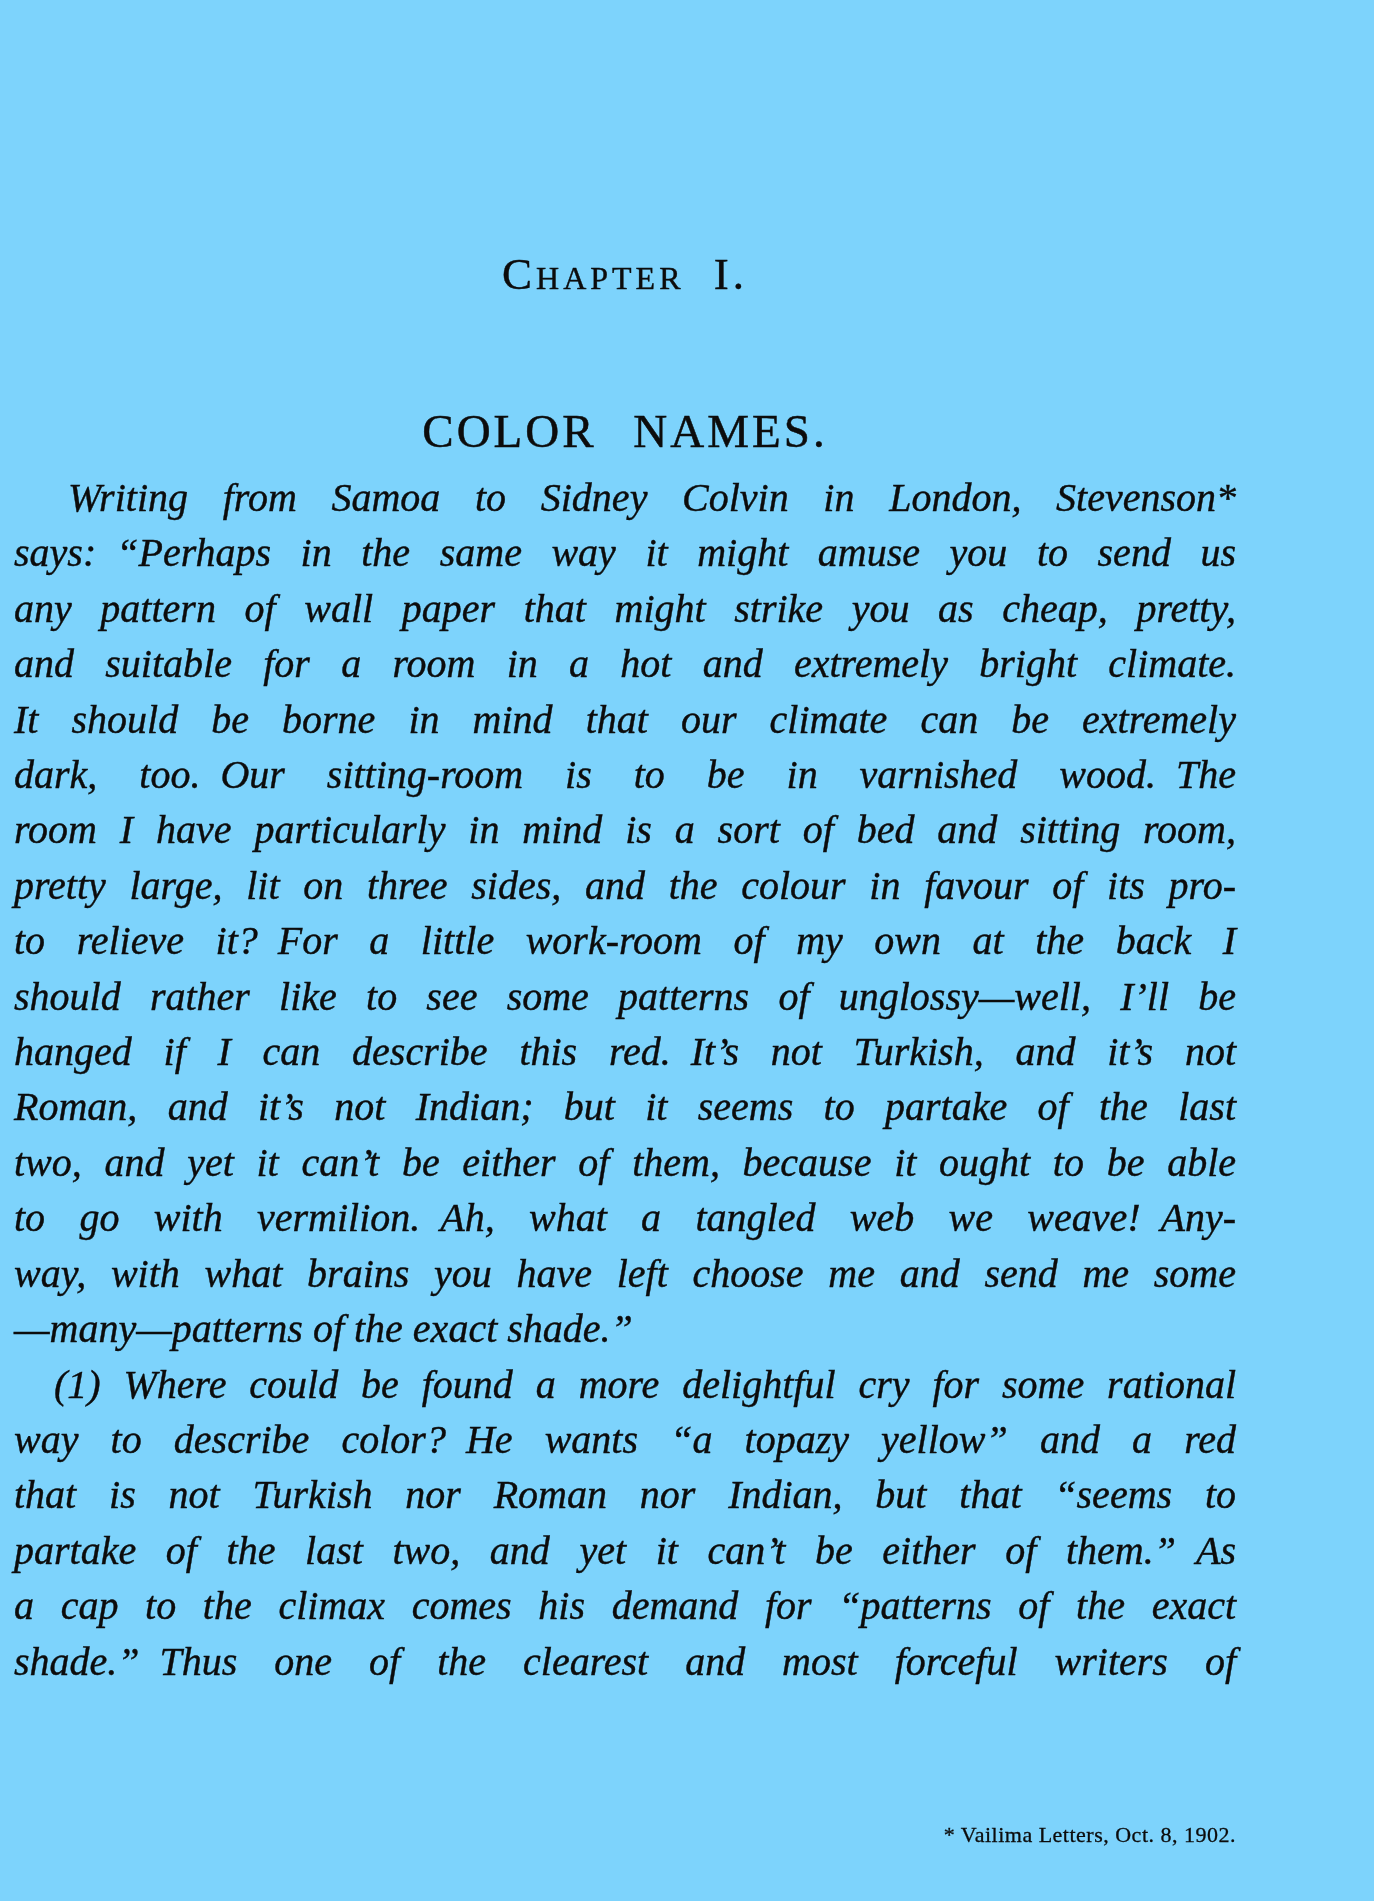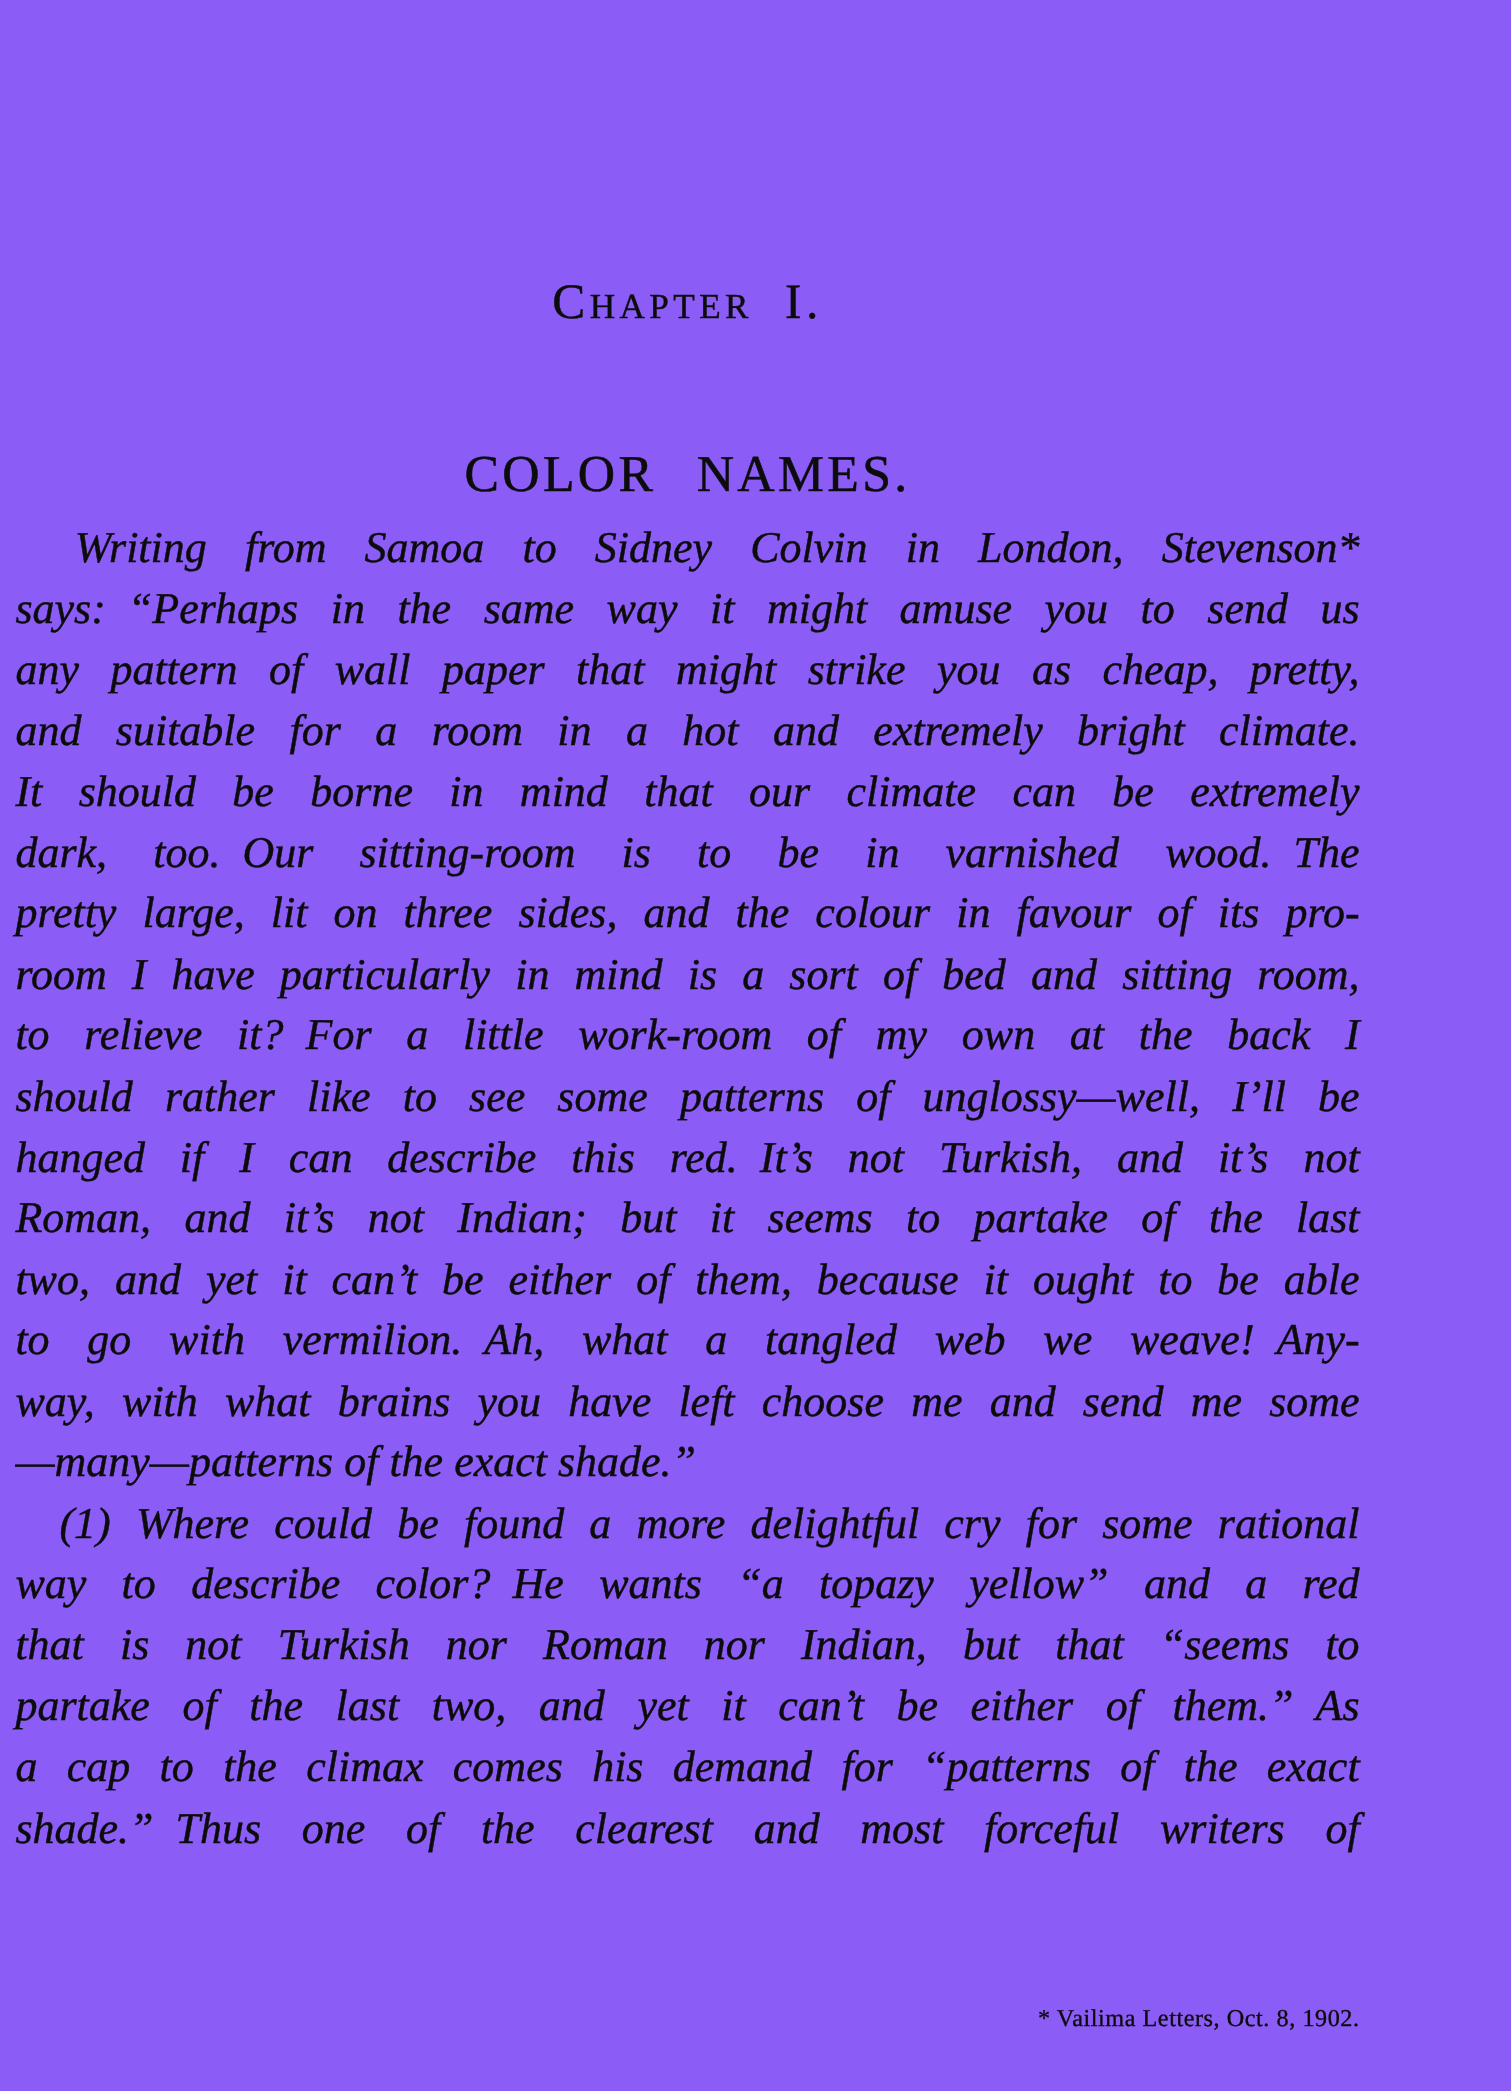--- a/index.html
+++ b/index.html
@@ -4,21 +4,21 @@
 <style>
   html, body {
     margin: 0;
     padding: 0;
     background: #ffffff;
   }
   .page {
     position: relative;
     width: 1374px;
     height: 1901px;
-    background: #8b5cf6;
+    background: #7dd3fc;
     color: #0c0c0c;
     font-family: "Liberation Serif", "DejaVu Serif", serif;
     overflow: hidden;
   }
   .chapter-heading {
     position: absolute;
     top: 248px;
     left: 14px;
     width: 1222px;
     text-align: center;
@@ -75,22 +75,22 @@
   <div class="chapter-heading">Chapter I.</div>
   <div class="page-title">COLOR NAMES.</div>
   <div class="body-text" id="body-text">
       <div>
         <div class="line" style="padding-left: 54px;">Writing from Samoa to Sidney Colvin in London, Stevenson*</div>
         <div class="line">says: “Perhaps in the same way it might amuse you to send us</div>
         <div class="line">any pattern of wall paper that might strike you as cheap, pretty,</div>
         <div class="line">and suitable for a room in a hot and extremely bright climate.</div>
         <div class="line">It should be borne in mind that our climate can be extremely</div>
         <div class="line">dark, too. Our sitting-room is to be in varnished wood. The</div>
+        <div class="line">room I have particularly in mind is a sort of bed and sitting room,</div>
         <div class="line">pretty large, lit on three sides, and the colour in favour of its pro-</div>
-        <div class="line">room I have particularly in mind is a sort of bed and sitting room,</div>
         <div class="line">to relieve it? For a little work-room of my own at the back I</div>
         <div class="line">should rather like to see some patterns of unglossy—well, I’ll be</div>
         <div class="line">hanged if I can describe this red. It’s not Turkish, and it’s not</div>
         <div class="line">Roman, and it’s not Indian; but it seems to partake of the last</div>
         <div class="line">two, and yet it can’t be either of them, because it ought to be able</div>
         <div class="line">to go with vermilion. Ah, what a tangled web we weave! Any-</div>
         <div class="line">way, with what brains you have left choose me and send me some</div>
         <div class="line no-stretch">—many—patterns of the exact shade.”</div>
       </div>
       <div>

